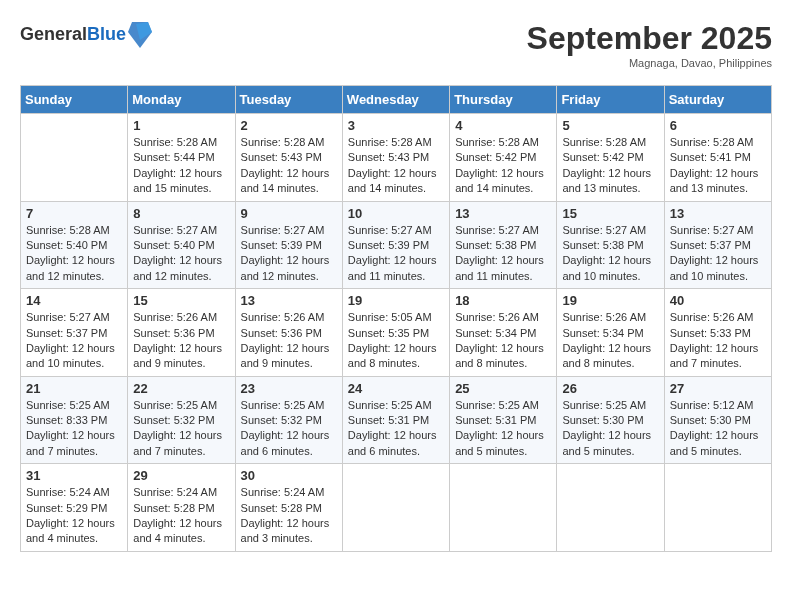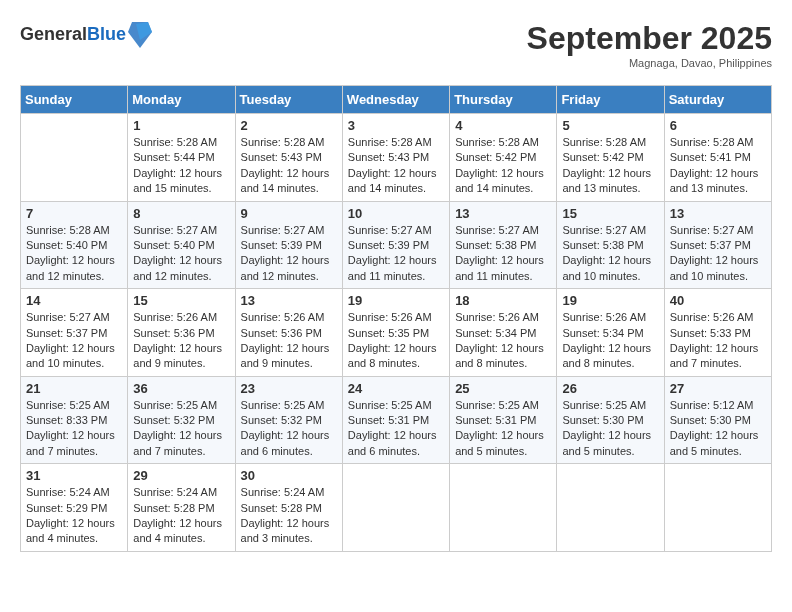--- a/index.html
+++ b/index.html
@@ -234,21 +234,21 @@
         </td>
         <td>
           <span class="day-num">13</span>
           <div class="day-info">Sunrise: 5:26 AM
 Sunset: 5:36 PM
 Daylight: 12 hours
 and 9 minutes.</div>
         </td>
         <td>
           <span class="day-num">19</span>
-          <div class="day-info">Sunrise: 5:26 AM
+          <div class="day-info">Sunrise: 5:05 AM
 Sunset: 5:35 PM
 Daylight: 12 hours
 and 8 minutes.</div>
         </td>
         <td>
           <span class="day-num">18</span>
           <div class="day-info">Sunrise: 5:26 AM
 Sunset: 5:34 PM
 Daylight: 12 hours
 and 8 minutes.</div>
@@ -270,21 +270,21 @@
       </tr>
       <tr>
         <td>
           <span class="day-num">21</span>
           <div class="day-info">Sunrise: 5:25 AM
 Sunset: 8:33 PM
 Daylight: 12 hours
 and 7 minutes.</div>
         </td>
         <td>
-          <span class="day-num">36</span>
+          <span class="day-num">22</span>
           <div class="day-info">Sunrise: 5:25 AM
 Sunset: 5:32 PM
 Daylight: 12 hours
 and 7 minutes.</div>
         </td>
         <td>
           <span class="day-num">23</span>
           <div class="day-info">Sunrise: 5:25 AM
 Sunset: 5:32 PM
 Daylight: 12 hours

